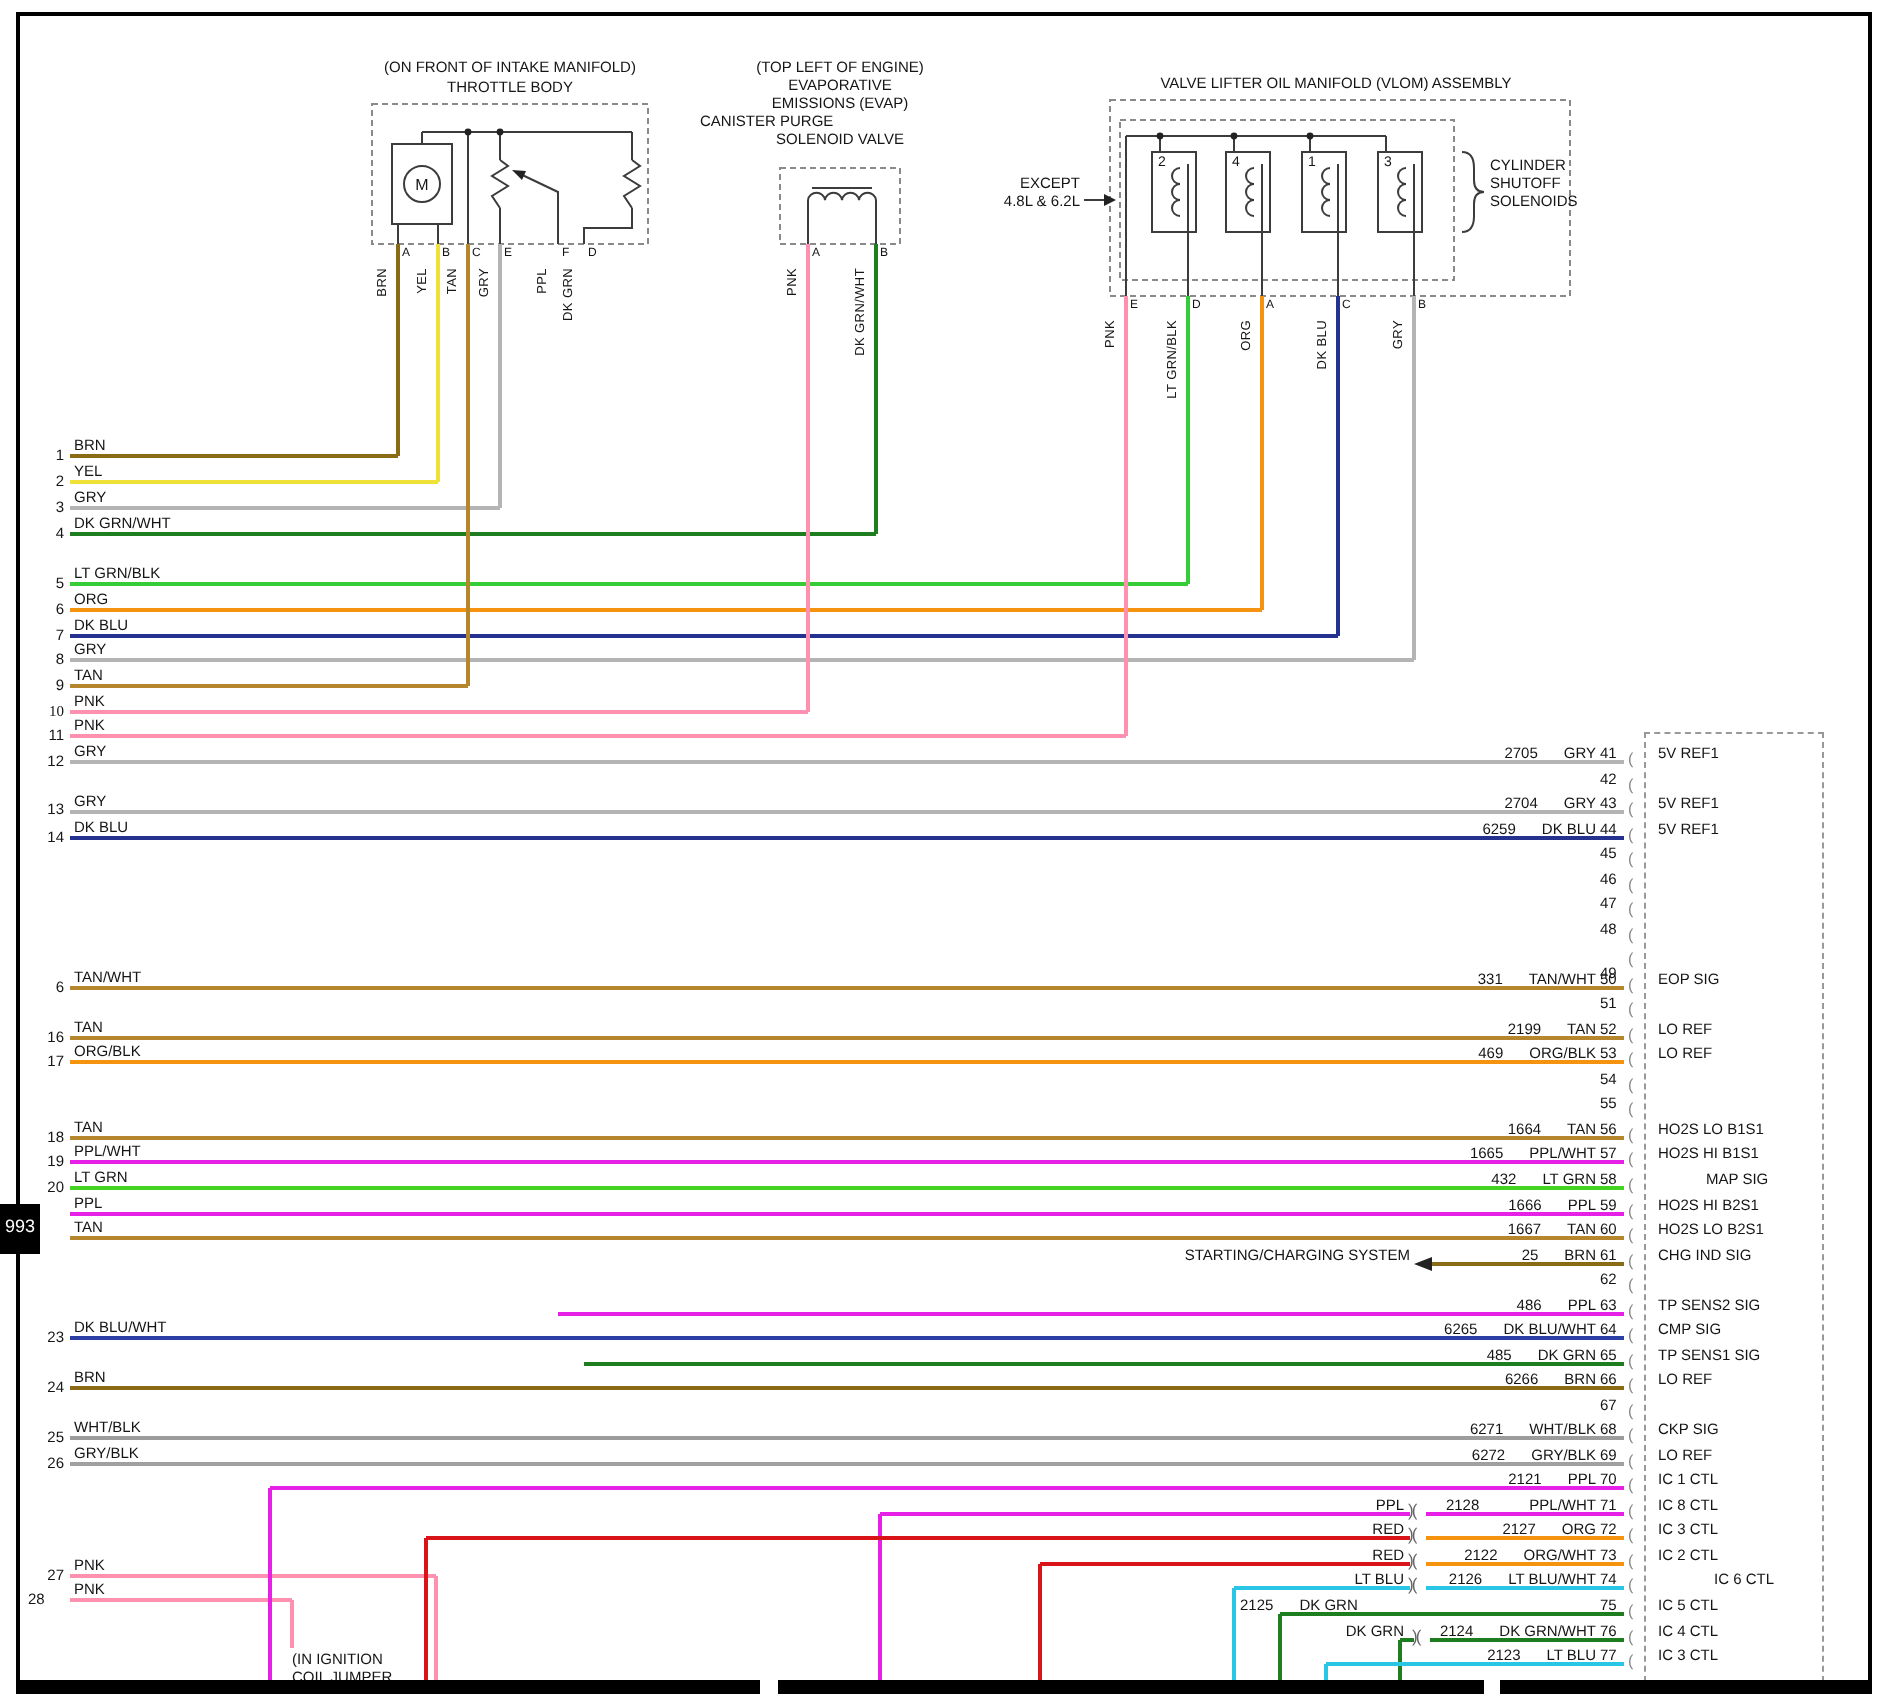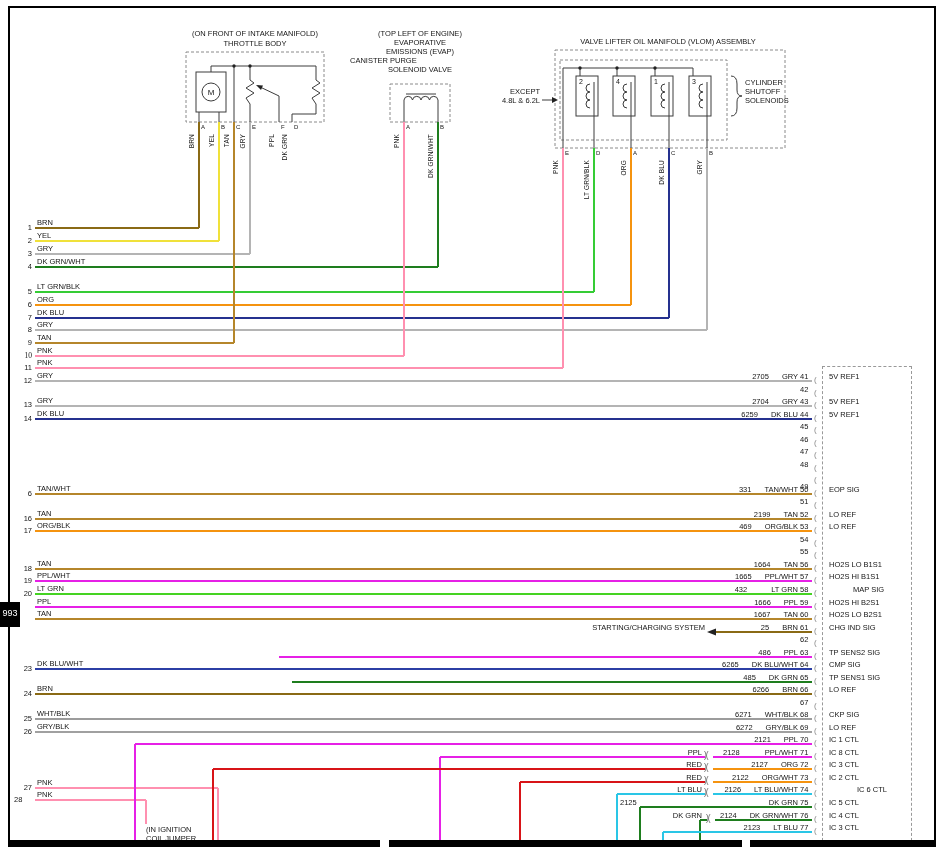--- a/index.html
+++ b/index.html
@@ -219,21 +219,21 @@
       <div style="left: 814px; top: 575px; font-size: 8px; color: rgb(136, 136, 136);">(</div>
       <div style="left: 800px; top: 573px; width: 14px;">57</div>
       <div style="left: 829px; top: 573px;">HO2S HI B1S1</div>
       <div style="left: 620px; top: 573px; width: 178px; display: flex; justify-content: flex-end; gap: 13px;">
         <span>1665</span>
         <span>PPL/WHT</span>
       </div>
       <div style="left: 814px; top: 588px; font-size: 8px; color: rgb(136, 136, 136);">(</div>
       <div style="left: 800px; top: 586px; width: 14px;">58</div>
       <div style="left: 829px; top: 586px; padding-left: 24px;">MAP SIG</div>
-      <div style="left: 620px; top: 586px; width: 178px; display: flex; justify-content: flex-end; gap: 24px;">
+      <div style="left: 620px; top: 586px; width: 178px; display: flex; justify-content: flex-end; gap: 13px;">
         <span>432</span>
         <span>LT GRN</span>
       </div>
       <div style="left: 814px; top: 601px; font-size: 8px; color: rgb(136, 136, 136);">(</div>
       <div style="left: 800px; top: 599px; width: 14px;">59</div>
       <div style="left: 829px; top: 599px;">HO2S HI B2S1</div>
       <div style="left: 620px; top: 599px; width: 178px; display: flex; justify-content: flex-end; gap: 13px;">
         <span>1666</span>
         <span>PPL</span>
       </div>
@@ -353,21 +353,21 @@
         <span>2126</span>
         <span>LT BLU/WHT</span>
       </div>
       <div style="left: 617px; top: 793.2px; width: 88px; height: 1.6px; background: rgb(42, 198, 230);"></div>
       <div style="left: 713px; top: 793.2px; width: 99px; height: 1.6px; background: rgb(42, 198, 230);"></div>
       <div style="left: 704px; top: 788px; font-size: 8.5px; color: rgb(102, 102, 102); letter-spacing: -1px;">)(</div>
       <div style="left: 616.2px; top: 794px; width: 1.6px; height: 46px; background: rgb(42, 198, 230);"></div>
       <div style="left: 814px; top: 801px; font-size: 8px; color: rgb(136, 136, 136);">(</div>
       <div style="left: 800px; top: 799px; width: 14px;">75</div>
       <div style="left: 829px; top: 799px;">IC 5 CTL</div>
-      <div style="left: 620px; top: 799px; width: 178px; display: flex; justify-content: space-between; ">
+      <div style="left: 620px; top: 799px; width: 178px; display: flex; justify-content: flex-start; gap: 13px;">
         <span>2125</span>
         <span>DK GRN</span>
       </div>
       <div style="left: 640px; top: 806.2px; width: 172px; height: 1.6px; background: rgb(30, 125, 30);"></div>
       <div style="left: 639.2px; top: 807px; width: 1.6px; height: 33px; background: rgb(30, 125, 30);"></div>
       <div style="left: 814px; top: 814px; font-size: 8px; color: rgb(136, 136, 136);">(</div>
       <div style="left: 800px; top: 812px; width: 14px;">76</div>
       <div style="left: 829px; top: 812px;">IC 4 CTL</div>
       <div style="left: 642px; top: 812px; width: 60px; text-align: right;">DK GRN</div>
       <div style="left: 620px; top: 812px; width: 178px; display: flex; justify-content: flex-end; gap: 13px;">

